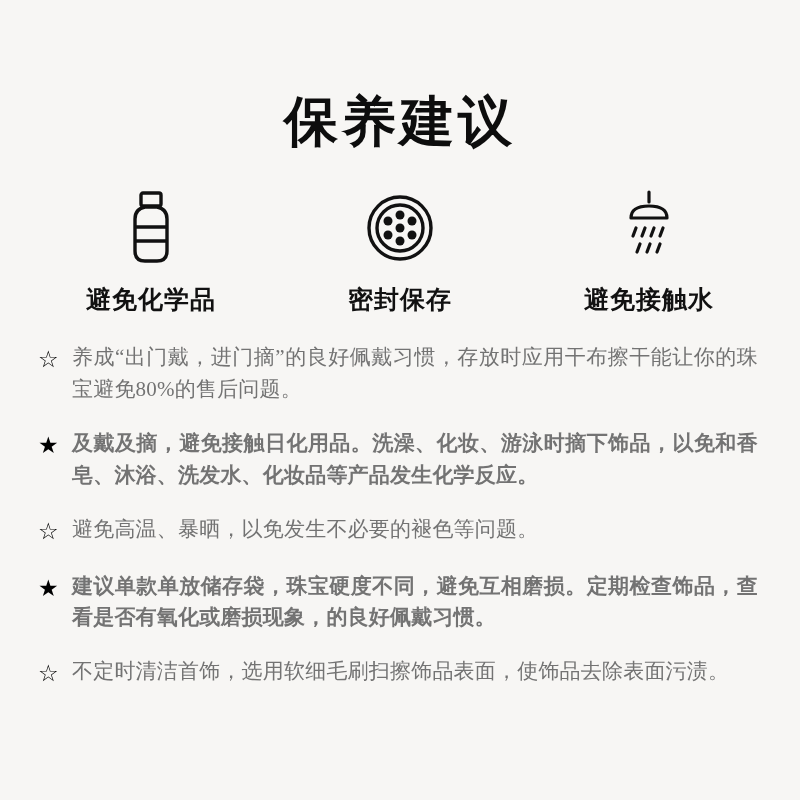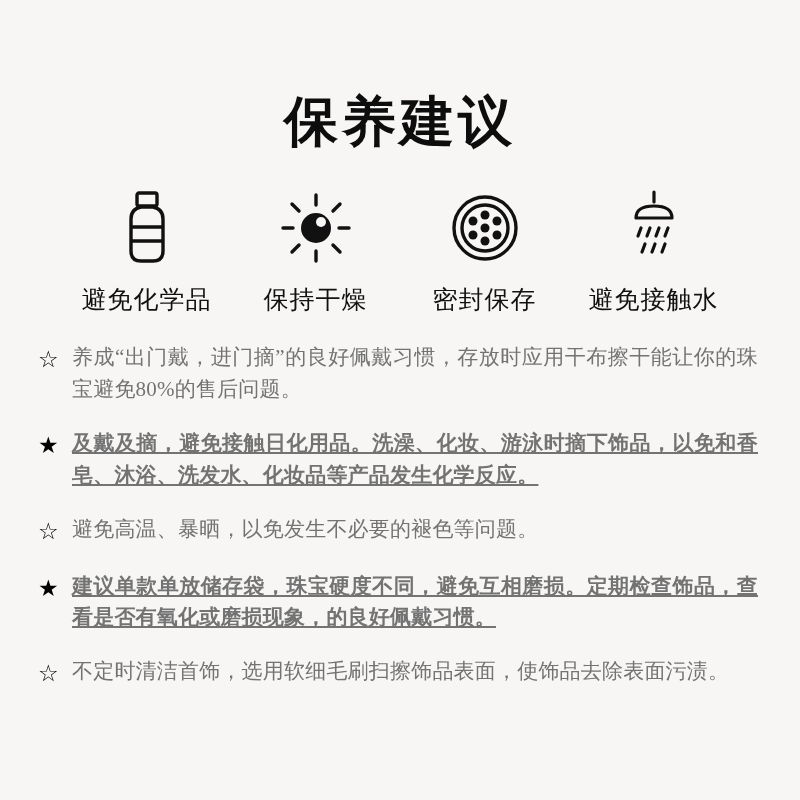--- a/index.html
+++ b/index.html
@@ -32,20 +32,21 @@
     color: #0d0d0d;
   }
 
   
   .icon-row {
     display: flex;
     justify-content: space-between;
     align-items: flex-end;
     padding: 36px 46px 0 46px;
     box-sizing: border-box;
+    font-weight: bold;
   }
   .icon-cell {
     width: 178px;
     display: flex;
     flex-direction: column;
     align-items: center;
   }
   .icon-art {
     height: 82px;
     display: flex;
@@ -83,21 +84,20 @@
     flex: 1 1 auto;
     font-size: 21px;
     line-height: 1.52;
     letter-spacing: 0.2px;
     color: #737373;
     text-align: justify;
     font-family: "Liberation Serif", "DejaVu Serif", serif;
   }
   .tip-text.em {
     font-weight: 700;
-    text-decoration: underline;
   }
 </style>
 </head>
 <body>
 
 <div class="page">
 
   <h1 class="title">保养建议</h1>
 
   <div class="icon-row">
@@ -107,37 +107,20 @@
         <svg width="72" height="78" viewBox="0 0 72 78" fill="none" stroke="#111" stroke-width="3.4" stroke-linecap="round" stroke-linejoin="round">
           <rect x="26" y="4" width="20" height="13" rx="2"></rect>
           <path d="M20 30 Q20 20 30 18 L42 18 Q52 20 52 30 L52 62 Q52 72 42 72 L30 72 Q20 72 20 62 Z"></path>
           <line x1="21" y1="38" x2="51" y2="38"></line>
           <line x1="21" y1="52" x2="51" y2="52"></line>
         </svg>
       </div>
       <div class="icon-caption">避免化学品</div>
     </div>
 
-    <div class="icon-cell">
-      <div class="icon-art">
-        <svg width="78" height="78" viewBox="0 0 78 78" fill="none" stroke="#111" stroke-width="3.4" stroke-linecap="round">
-          <circle cx="39" cy="39" r="15" fill="#111" stroke="none"></circle>
-          <circle cx="44" cy="33" r="5" fill="#f7f6f4" stroke="none"></circle>
-          <line x1="39" y1="6" x2="39" y2="16"></line>
-          <line x1="39" y1="62" x2="39" y2="72"></line>
-          <line x1="6" y1="39" x2="16" y2="39"></line>
-          <line x1="62" y1="39" x2="72" y2="39"></line>
-          <line x1="15" y1="15" x2="22" y2="22"></line>
-          <line x1="56" y1="56" x2="63" y2="63"></line>
-          <line x1="63" y1="15" x2="56" y2="22"></line>
-          <line x1="22" y1="56" x2="15" y2="63"></line>
-        </svg>
-      </div>
-      <div class="icon-caption">保持干燥</div>
-    </div>
 
     <div class="icon-cell">
       <div class="icon-art">
         <svg width="78" height="78" viewBox="0 0 78 78" fill="none" stroke="#111" stroke-width="3.4">
           <circle cx="39" cy="39" r="31"></circle>
           <circle cx="39" cy="39" r="23"></circle>
           <circle cx="39" cy="39" r="4.5" fill="#111" stroke="none"></circle>
           <circle cx="39" cy="26" r="4.5" fill="#111" stroke="none"></circle>
           <circle cx="39" cy="52" r="4.5" fill="#111" stroke="none"></circle>
           <circle cx="27" cy="32" r="4.5" fill="#111" stroke="none"></circle>

